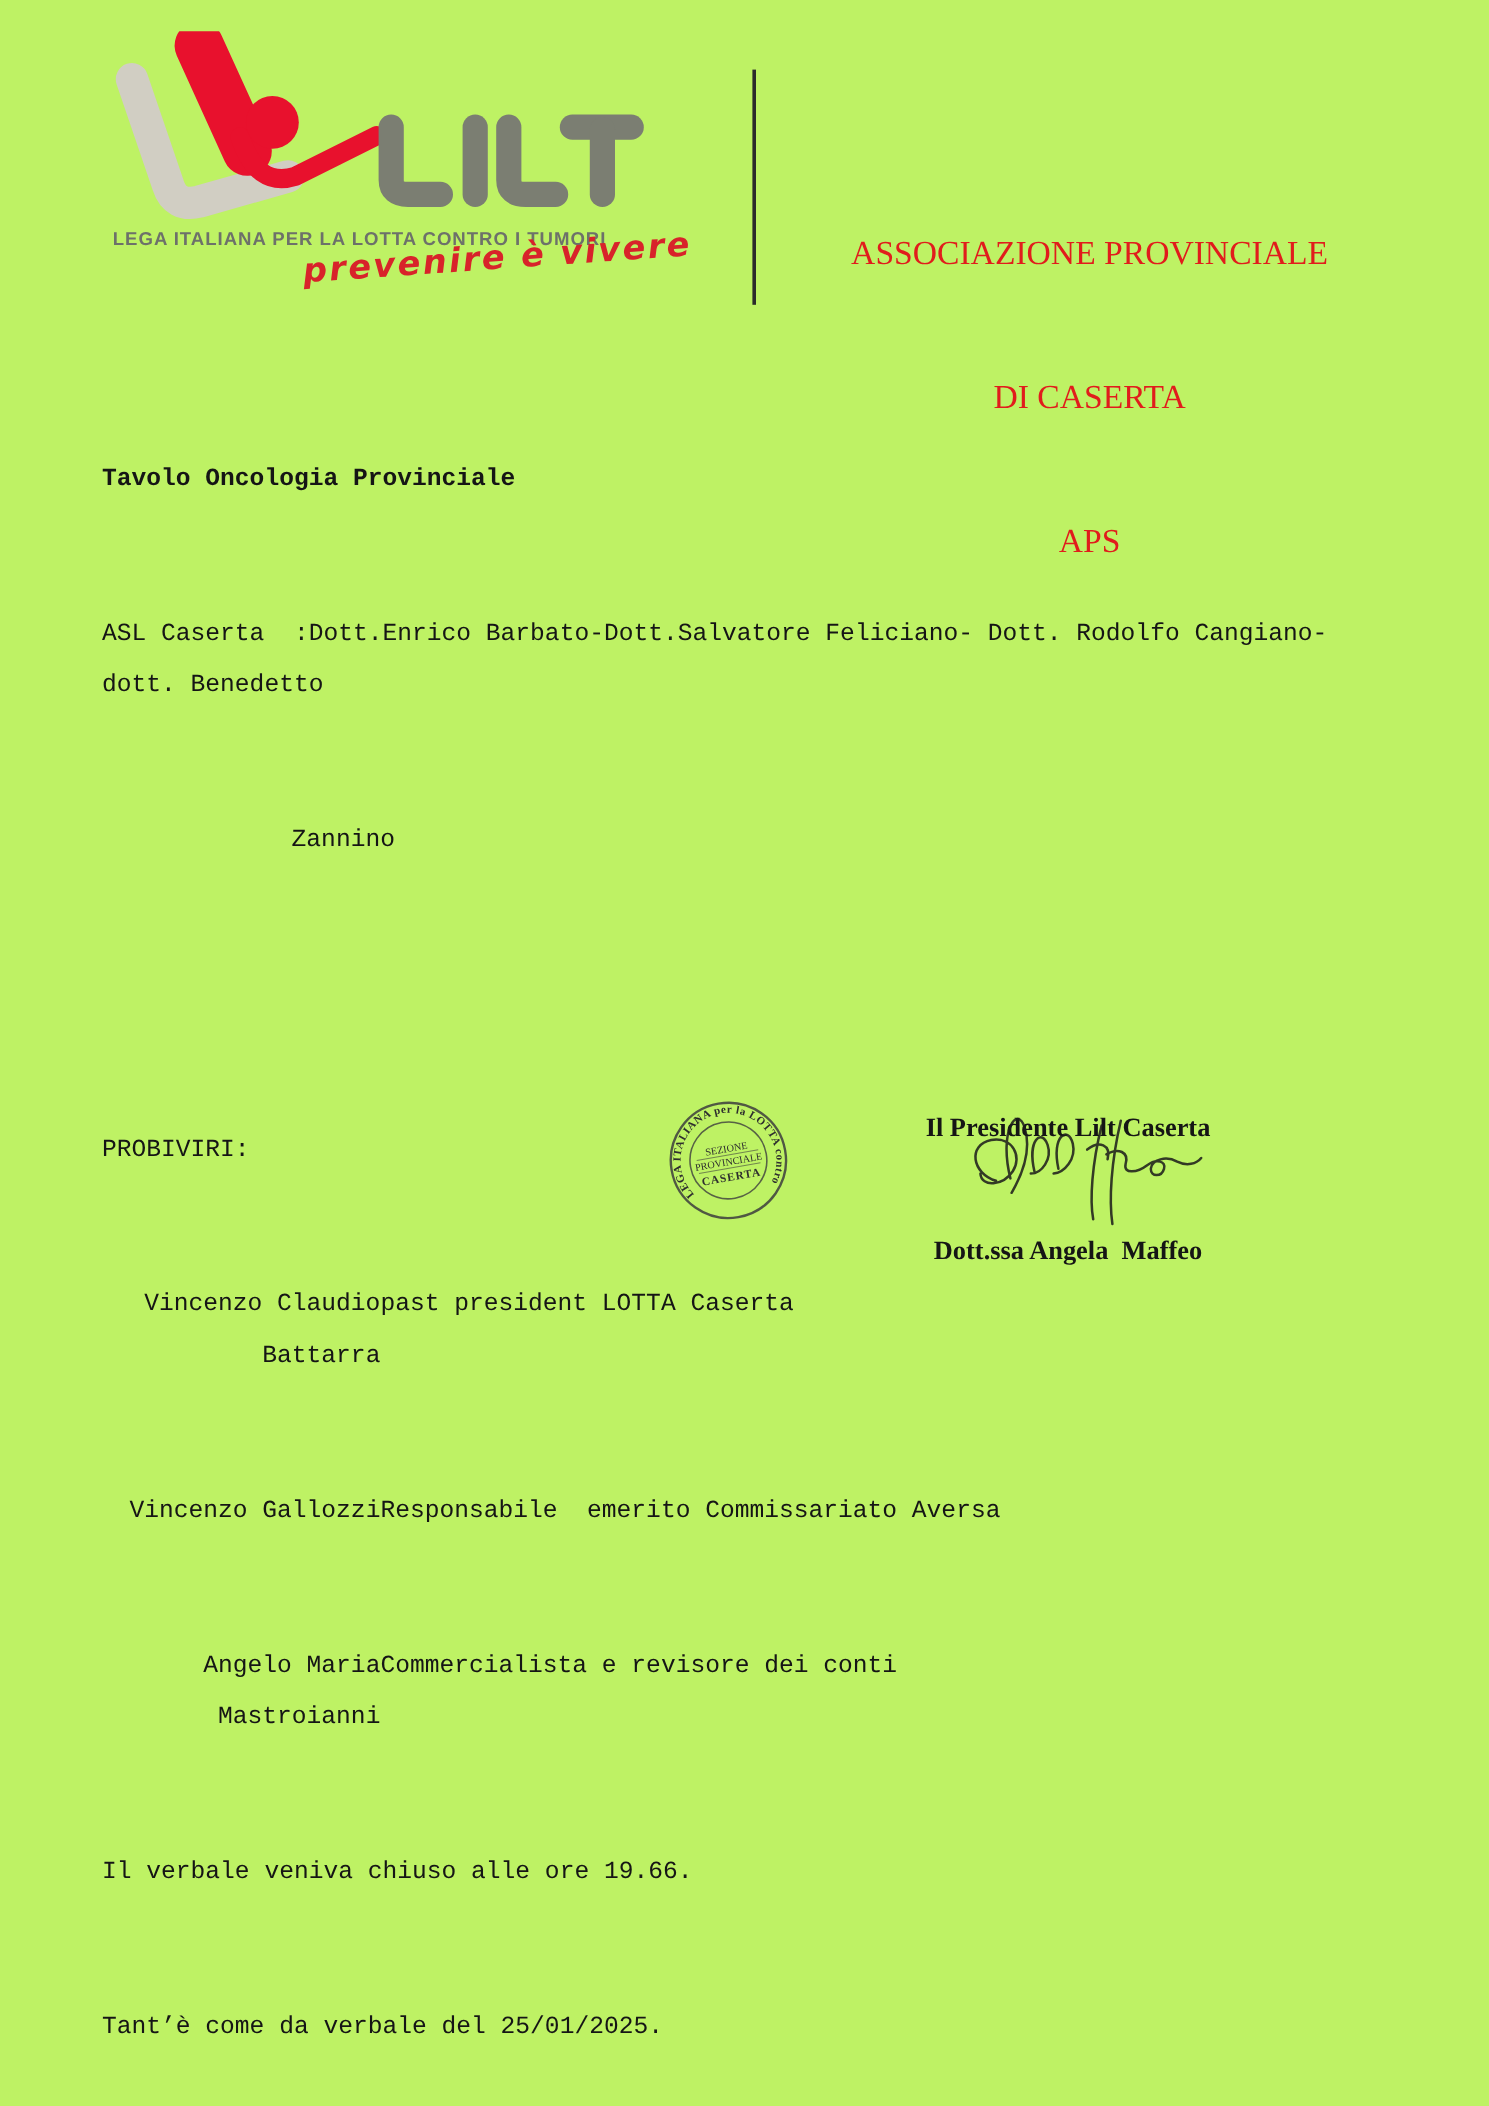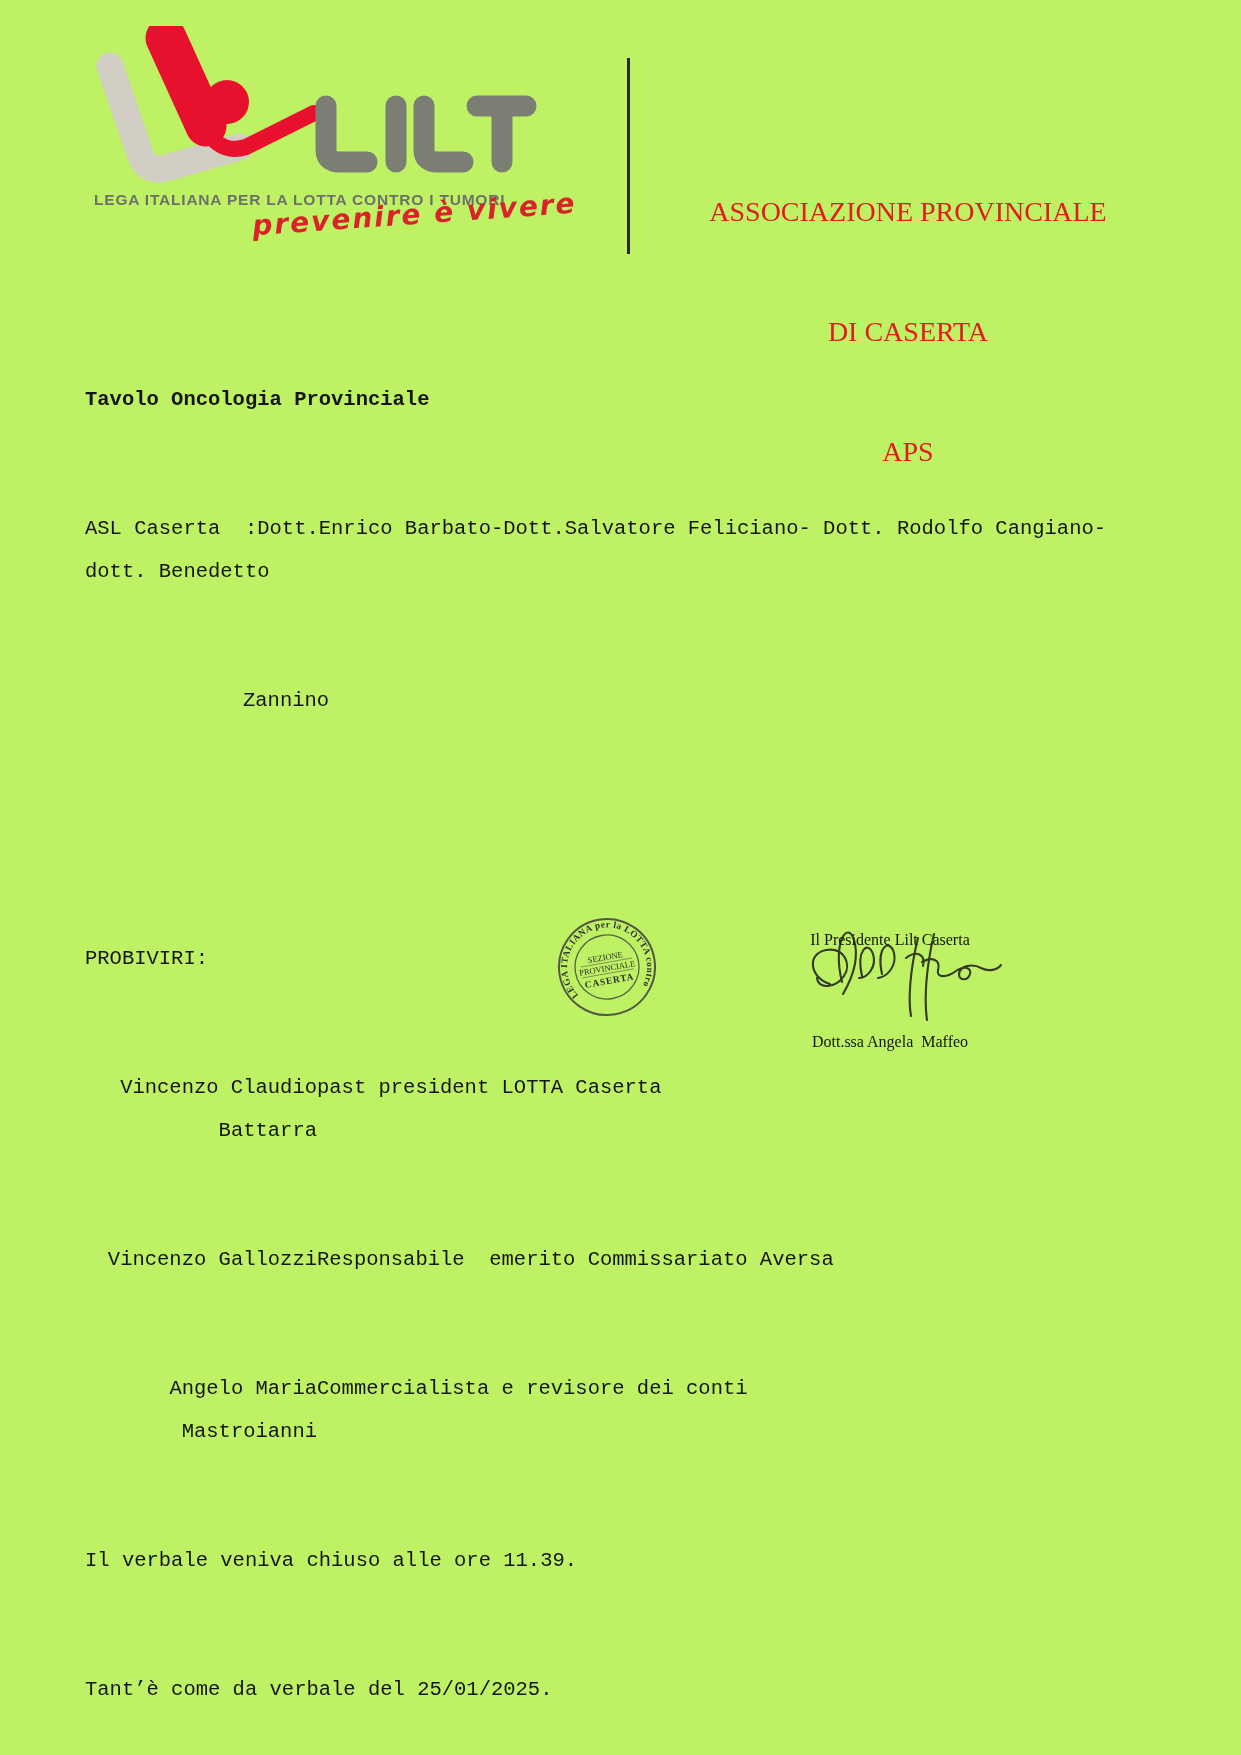--- a/index.html
+++ b/index.html
@@ -44,21 +44,21 @@
     font-size:20.5px; line-height:43px; white-space:pre-wrap;
   }
   .doc .line{ min-height:43px;font-family:Liberation Mono, monospace; }
   .bold{ font-weight:bold; }
   .indent{ padding-left:158px; }
   .row{ display:flex; }
   .row .col-name{ width:232px; flex:none;text-align:right; }
   
   .sig-block{
     position:absolute; left:690px; top:855px; width:400px;
-    text-align:center; font-size:16px; line-height:34px; white-space:pre-wrap;
+    text-align:center; font-size:22px; line-height:34px; white-space:pre-wrap;font-weight:bold;
   }
   .stamp{ position:absolute; left:548px; top:908px; }
   .signature{ position:absolute; left:800px; top:912px; }
 </style>
 </head>
 <body>
 
 <div class="page">
 
   <svg class="logo-figure" width="250" height="175" viewBox="0 0 250 175">
@@ -101,21 +101,21 @@
       <span>past president LOTTA Caserta</span>
     </div>
     <div class="line row">
       <span class="col-name">Vincenzo Gallozzi</span>
       <span>Responsabile  emerito Commissariato Aversa</span>
     </div>
     <div class="line row">
       <span class="col-name">Angelo Maria Mastroianni</span>
       <span>Commercialista e revisore dei conti</span>
     </div>
-    <div class="line">Il verbale veniva chiuso alle ore 11.39.</div>
+    <div class="line">Il verbale veniva chiuso alle ore 19.66.</div>
     <div class="line">Tant’è come da verbale del 25/01/2025.</div>
     
     
   </div>
 
   <div class="sig-block">
     <div>Il Presidente Lilt Caserta</div>
     <div>Dott.ssa Angela  Maffeo</div>
   </div>
 

